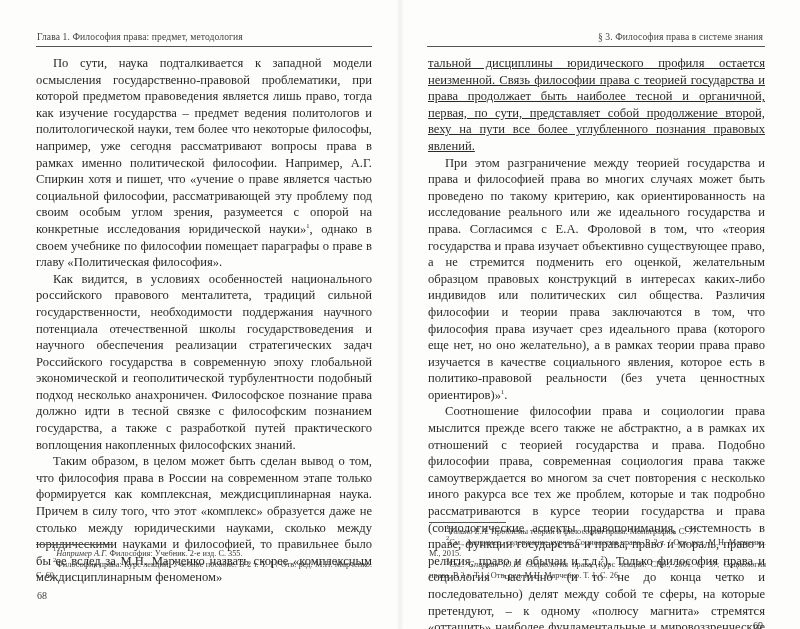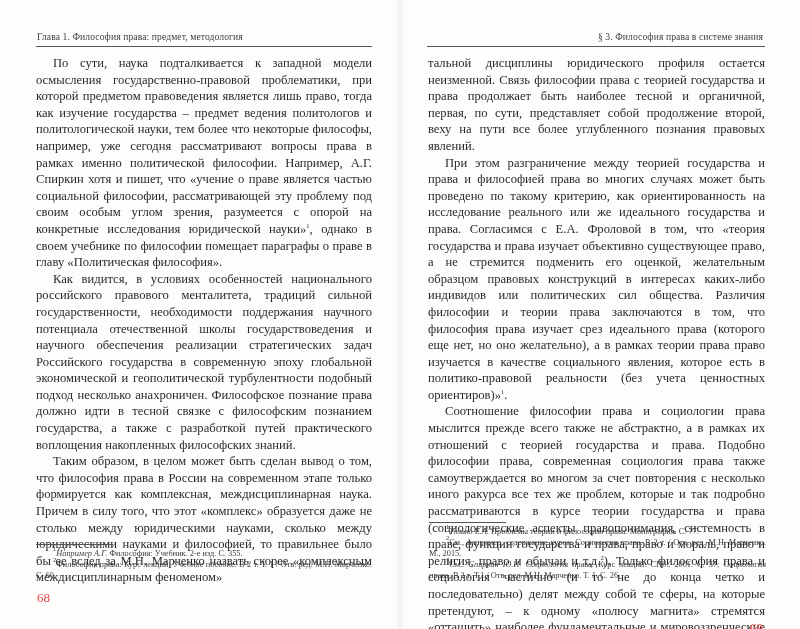--- a/index.html
+++ b/index.html
@@ -27,35 +27,35 @@
   .left .head-rule { left: 36px; width: 336px; }
   .right .head-rule { left: 27px; width: 338px; }
 
   .body-text {
     position: absolute; top: 55px; font-size: 12.6px; line-height: 16.6px;
     text-align: justify; color: #2a2a2a;
   }
   .left .body-text { left: 36px; width: 336px; }
   .right .body-text { left: 28px; width: 337px; }
   .body-text p { margin: 0; text-indent: 17px; }
-  .body-text p.cont { text-indent: 0; }
+  .body-text p.cont { text-indent: 0; text-decoration: underline; }
   sup { font-size: 6.5px; line-height: 0; vertical-align: 5px; }
 
   .fn-rule { position: absolute; height: 1px; background: #555; width: 77px; }
   .left .fn-rule { left: 36px; top: 544px; }
   .right .fn-rule { left: 29px; top: 522px; }
   .footnotes {
     position: absolute; font-size: 8.3px; line-height: 11px; color: #3a3a3a; text-align: justify;
   }
   .left .footnotes { left: 36px; width: 336px; top: 548px; }
   .right .footnotes { left: 29px; width: 337px; top: 526px; }
   .footnotes p { margin: 0; text-indent: 17px; }
   .fn-author { font-style: italic; }
 
-  .page-num { position: absolute; font-size: 13px; color: #ef4444; }
+  .page-num { position: absolute; font-size: 10px; color: #404040; }
   .left .page-num { left: 37px; top: 590px; }
   .right .page-num { right: 37px; top: 620px; }
 </style>
 </head>
 <body>
 
 <div class="spread">
 
   <div class="page left">
     <div class="running-head">Глава 1. Философия права: предмет, методология</div>

